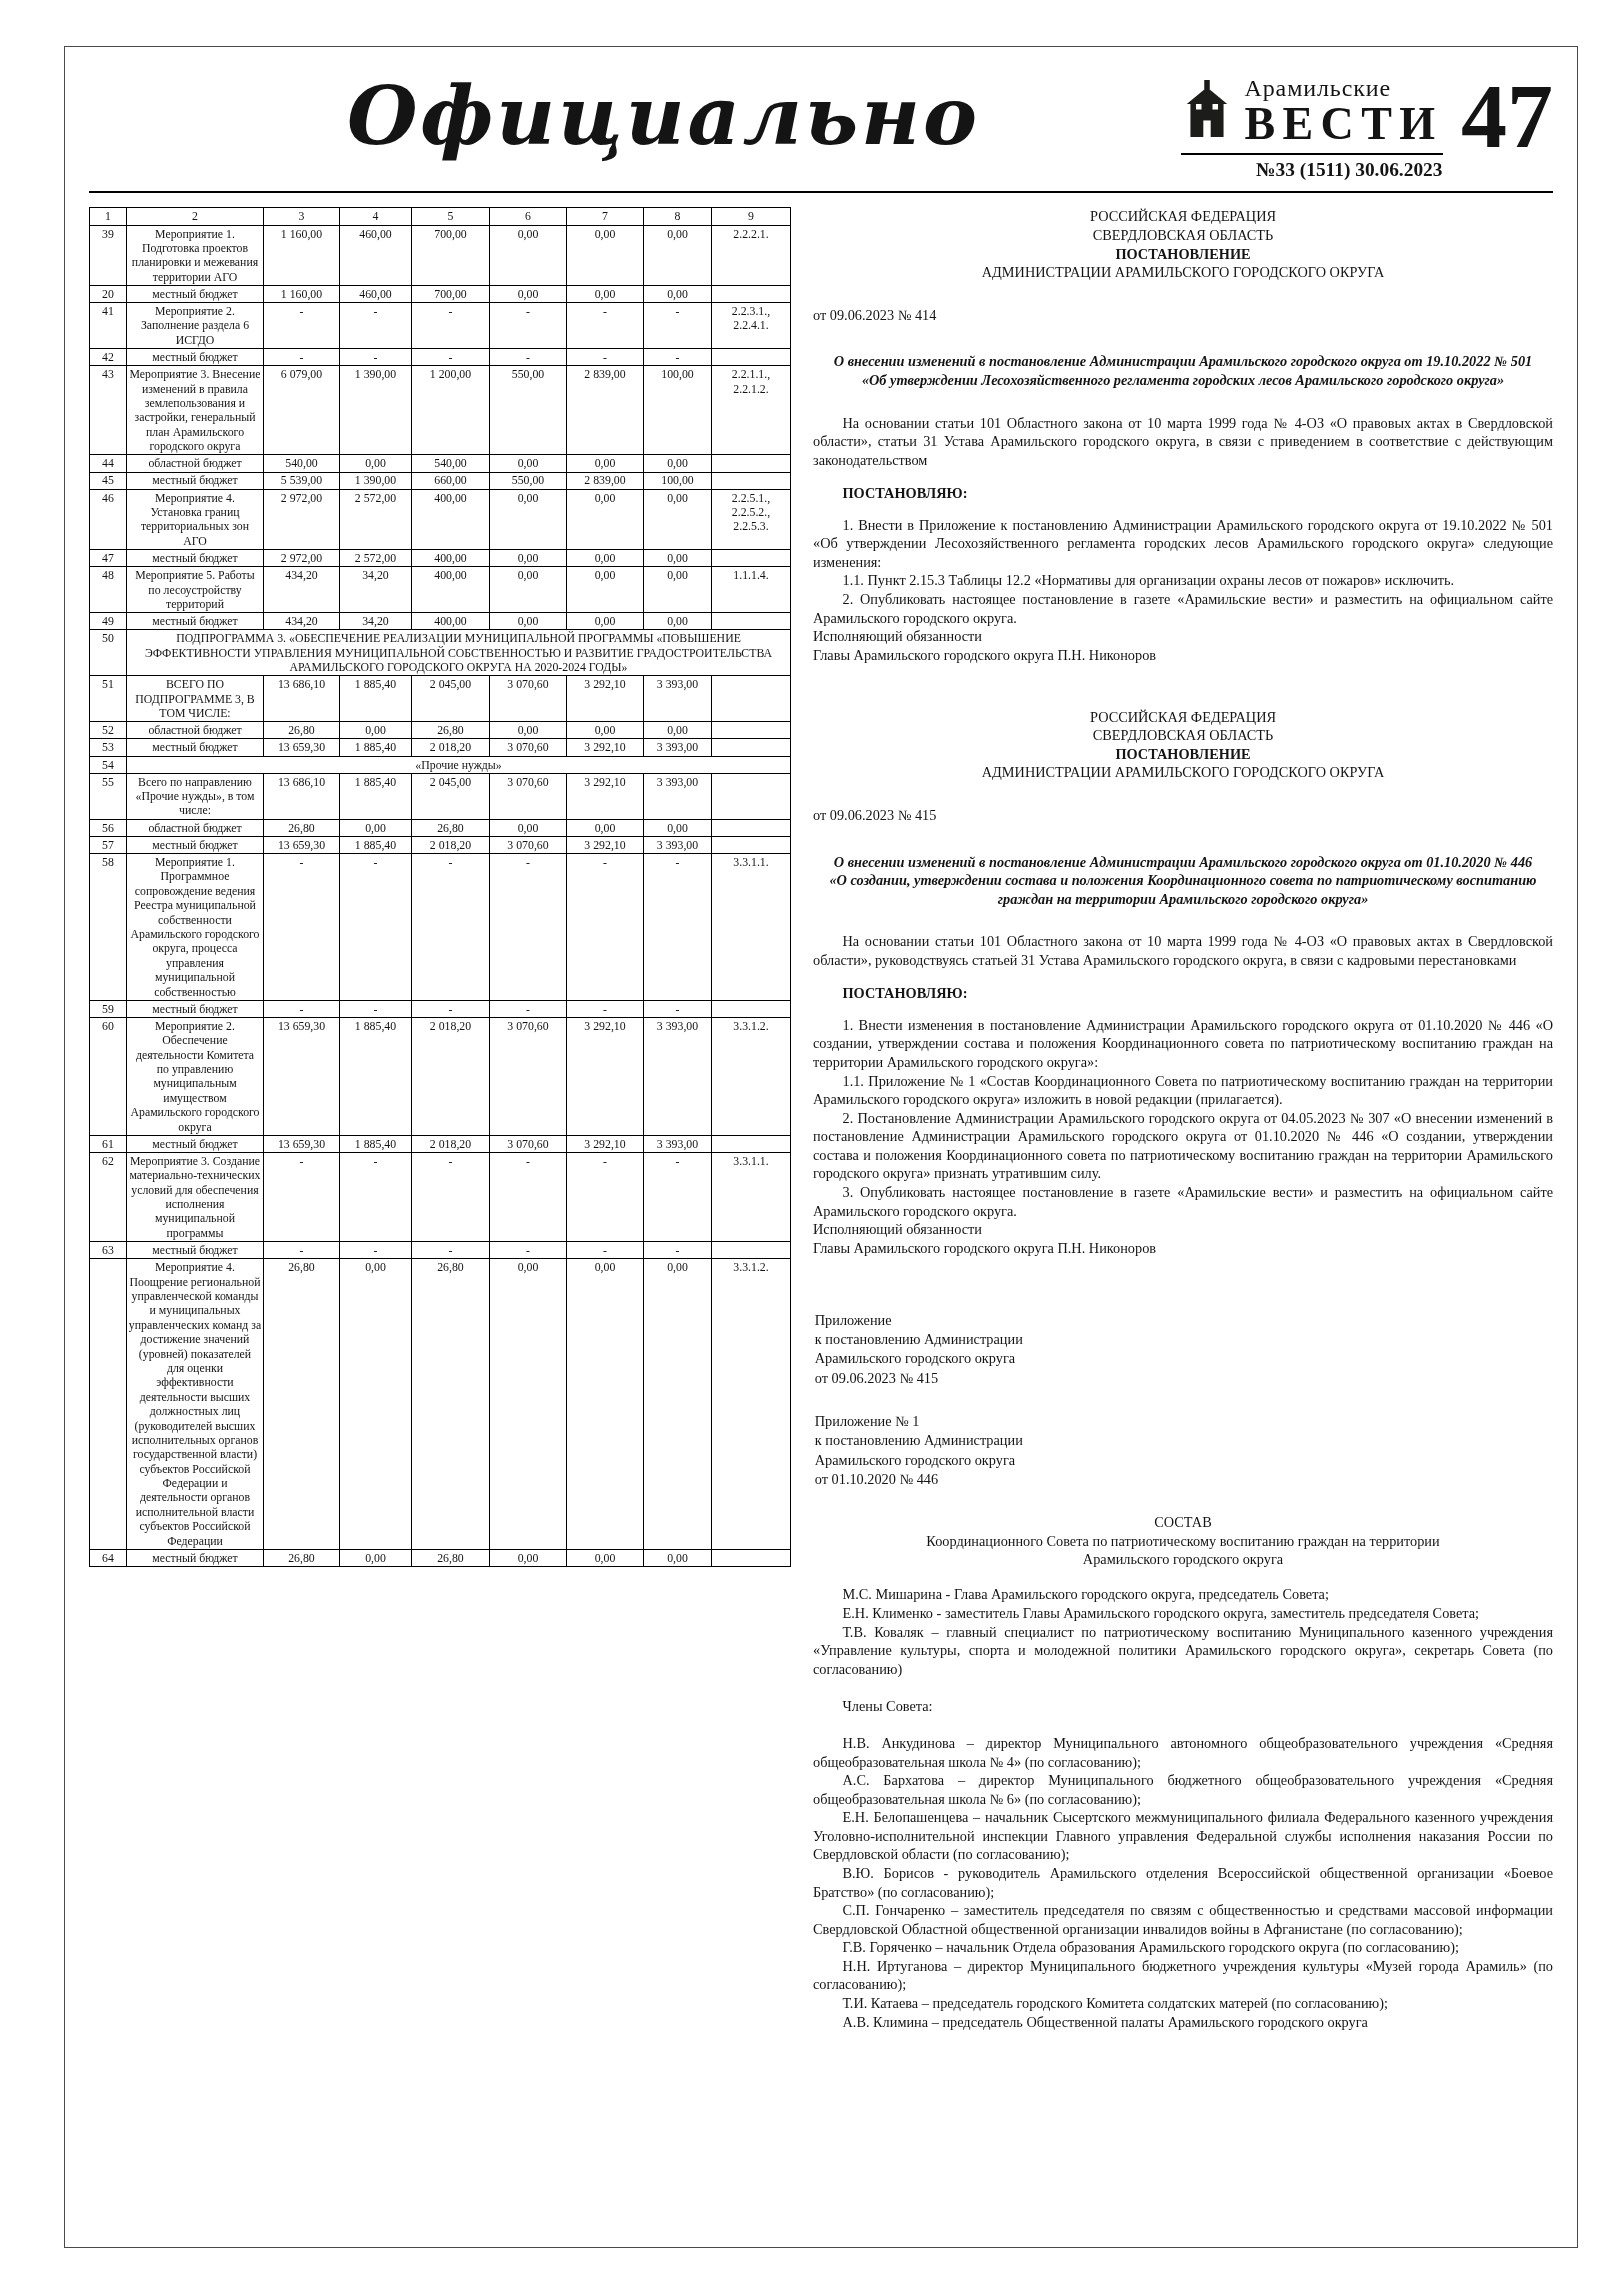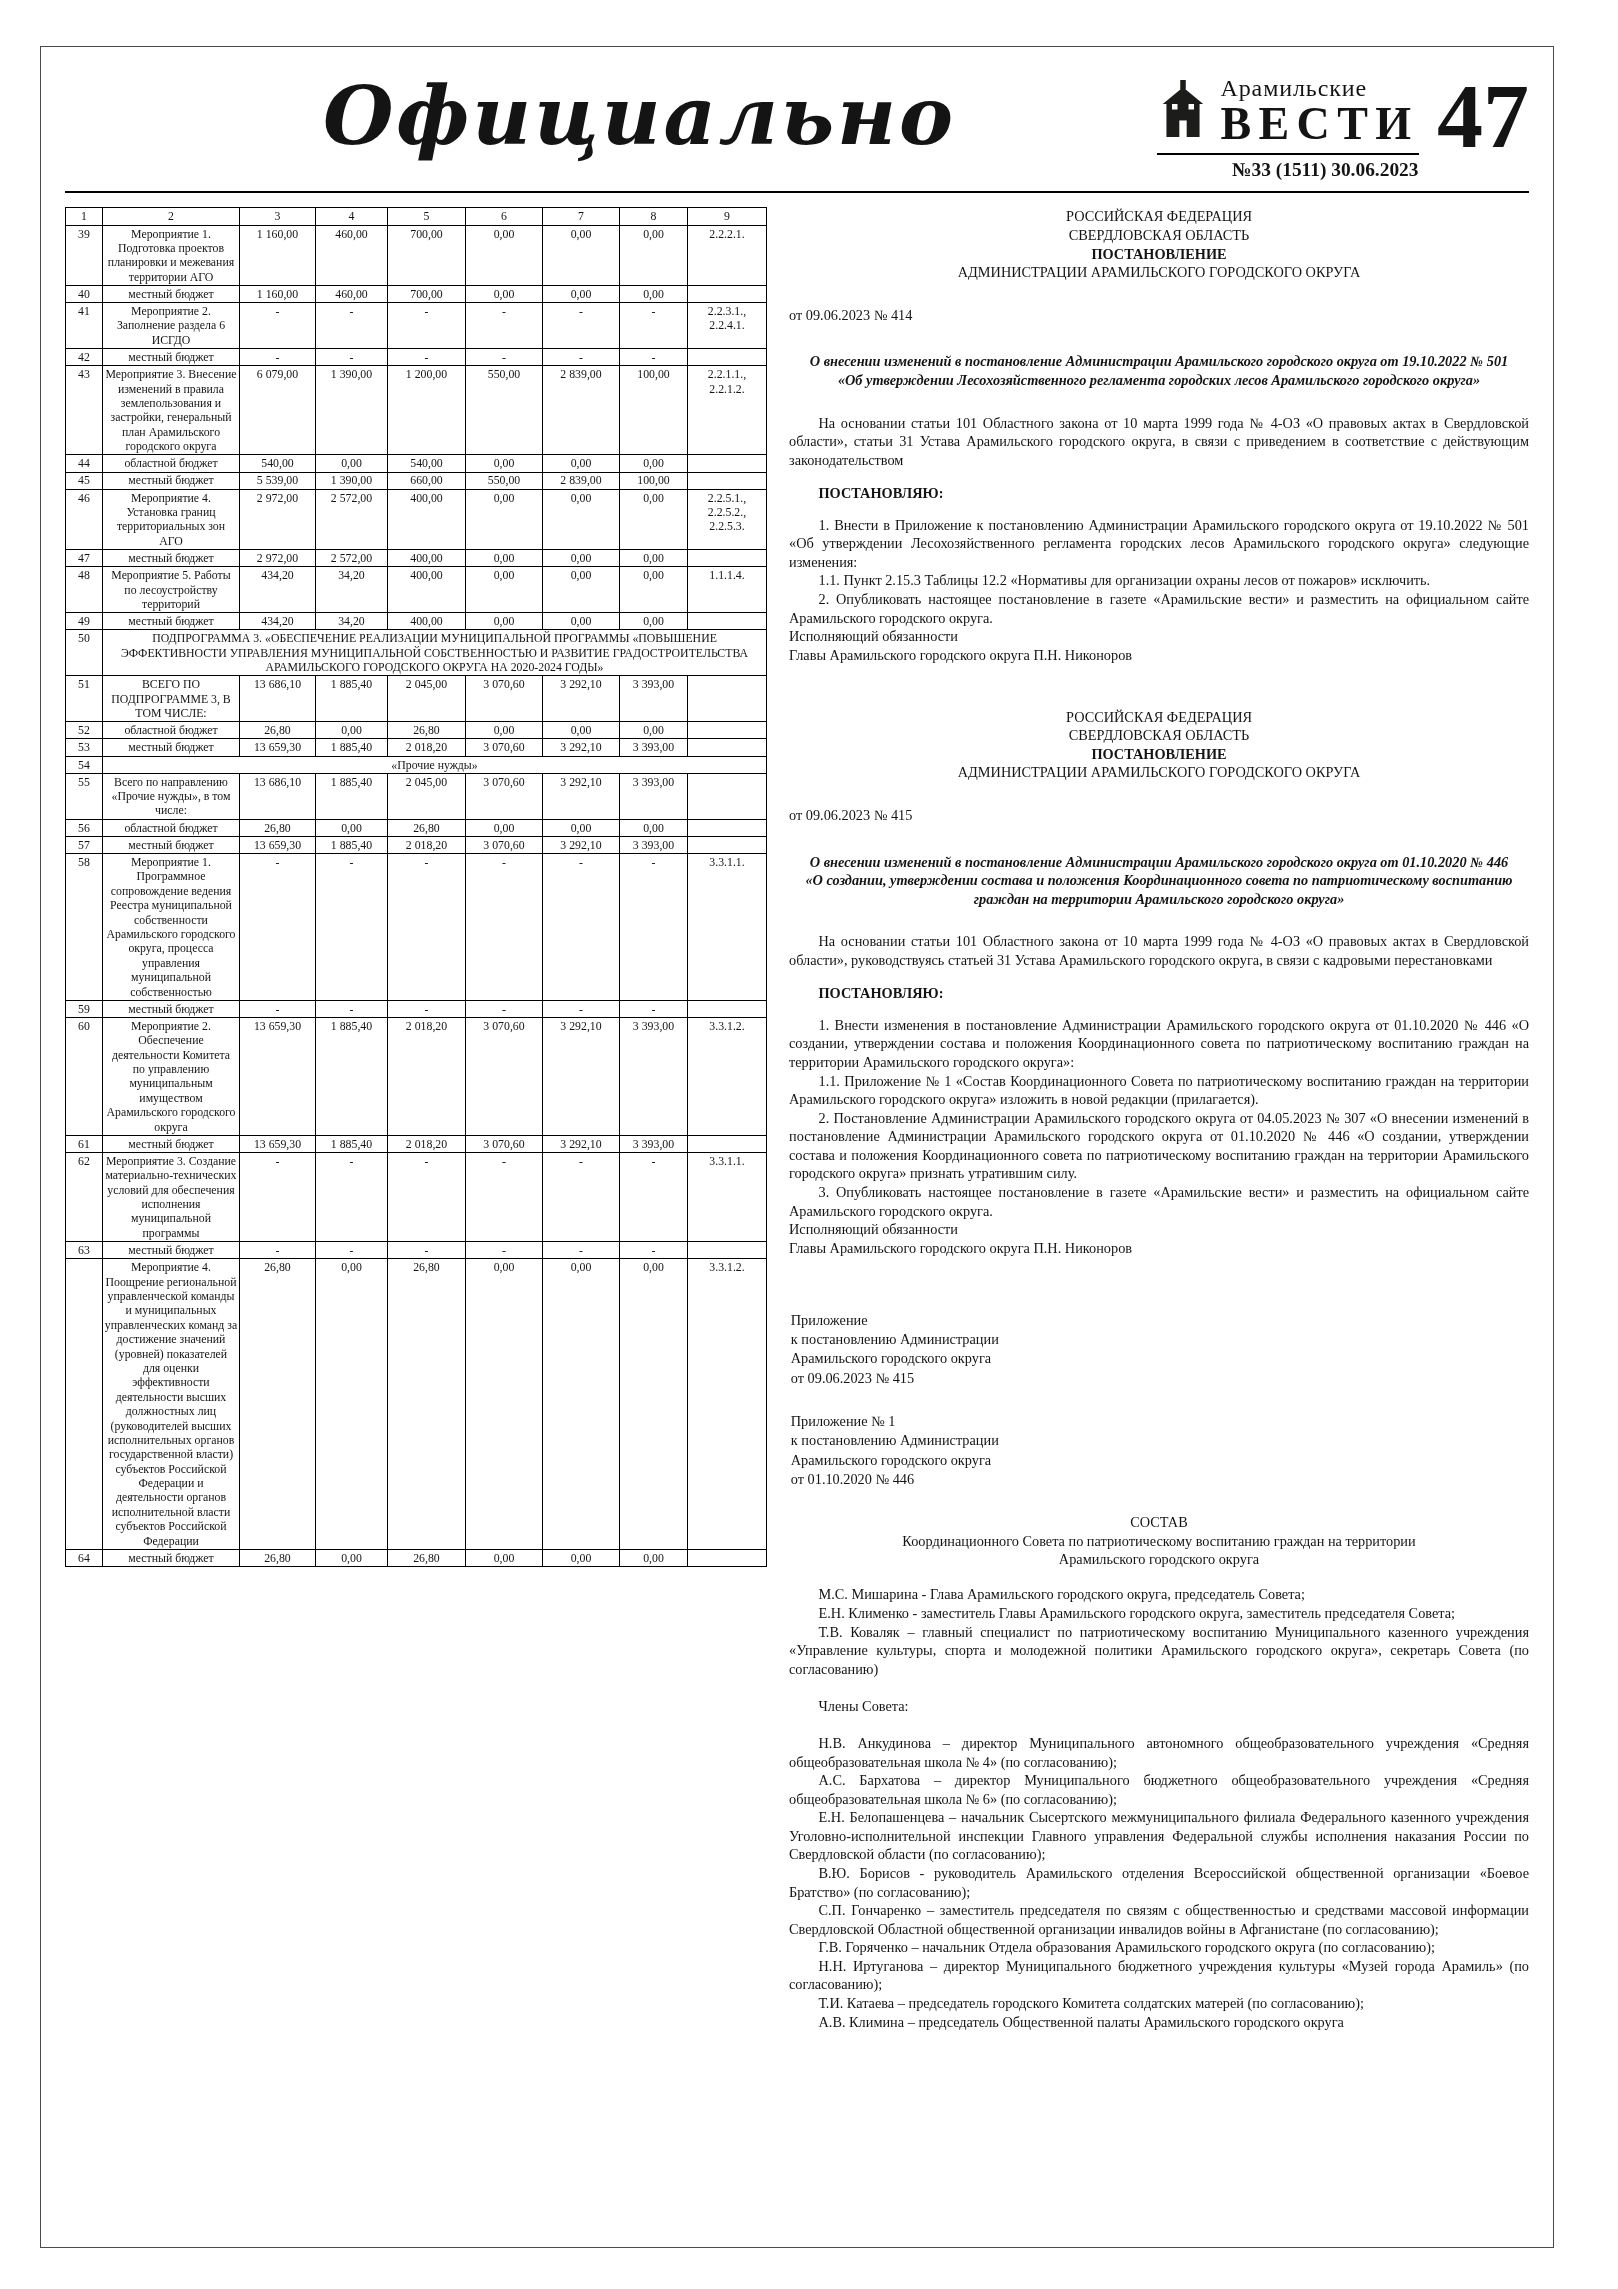--- a/index.html
+++ b/index.html
@@ -3,21 +3,21 @@
 <meta charset="utf-8">
 <style>
   * { margin:0; padding:0; box-sizing:border-box; }
   html,body { background:#f4f4f2; }
   body {
     width:1619px; height:2290px; position:relative;
     font-family:"Liberation Serif","DejaVu Serif",serif;
     color:#141414; background:#ffffff;
   }
   .frame {
-    position:absolute; left:40px; top:46px; width:1514px; height:2202px;
+    position:absolute; left:64px; top:46px; width:1514px; height:2202px;
     border:0.9px solid #4a4a4a; background:#fff;
     padding:14.8px 24px 18.5px; overflow:hidden;
     display:flex; flex-direction:column;
   }
   
   .masthead { display:flex; justify-content:space-between; align-items:flex-start; }
   .script-title {
     font-family:"DejaVu Serif",serif; font-style:italic; font-weight:700;
     font-size:81px; line-height:1.1; margin-left:258px; margin-top:9.2px;
     letter-spacing:2.8px;
@@ -126,21 +126,21 @@
               <td class="c-name">Мероприятие 1. Подготовка проектов планировки и межевания территории АГО</td>
               <td class="c-val">1 160,00</td>
               <td class="c-val">460,00</td>
               <td class="c-val">700,00</td>
               <td class="c-val">0,00</td>
               <td class="c-val">0,00</td>
               <td class="c-val">0,00</td>
               <td class="c-code">2.2.2.1.</td>
             </tr>
             <tr>
-              <td class="c-num">40</td>
+              <td class="c-num">20</td>
               <td class="c-name">местный бюджет</td>
               <td class="c-val">1 160,00</td>
               <td class="c-val">460,00</td>
               <td class="c-val">700,00</td>
               <td class="c-val">0,00</td>
               <td class="c-val">0,00</td>
               <td class="c-val">0,00</td>
               <td class="c-code"></td>
             </tr>
             <tr>

